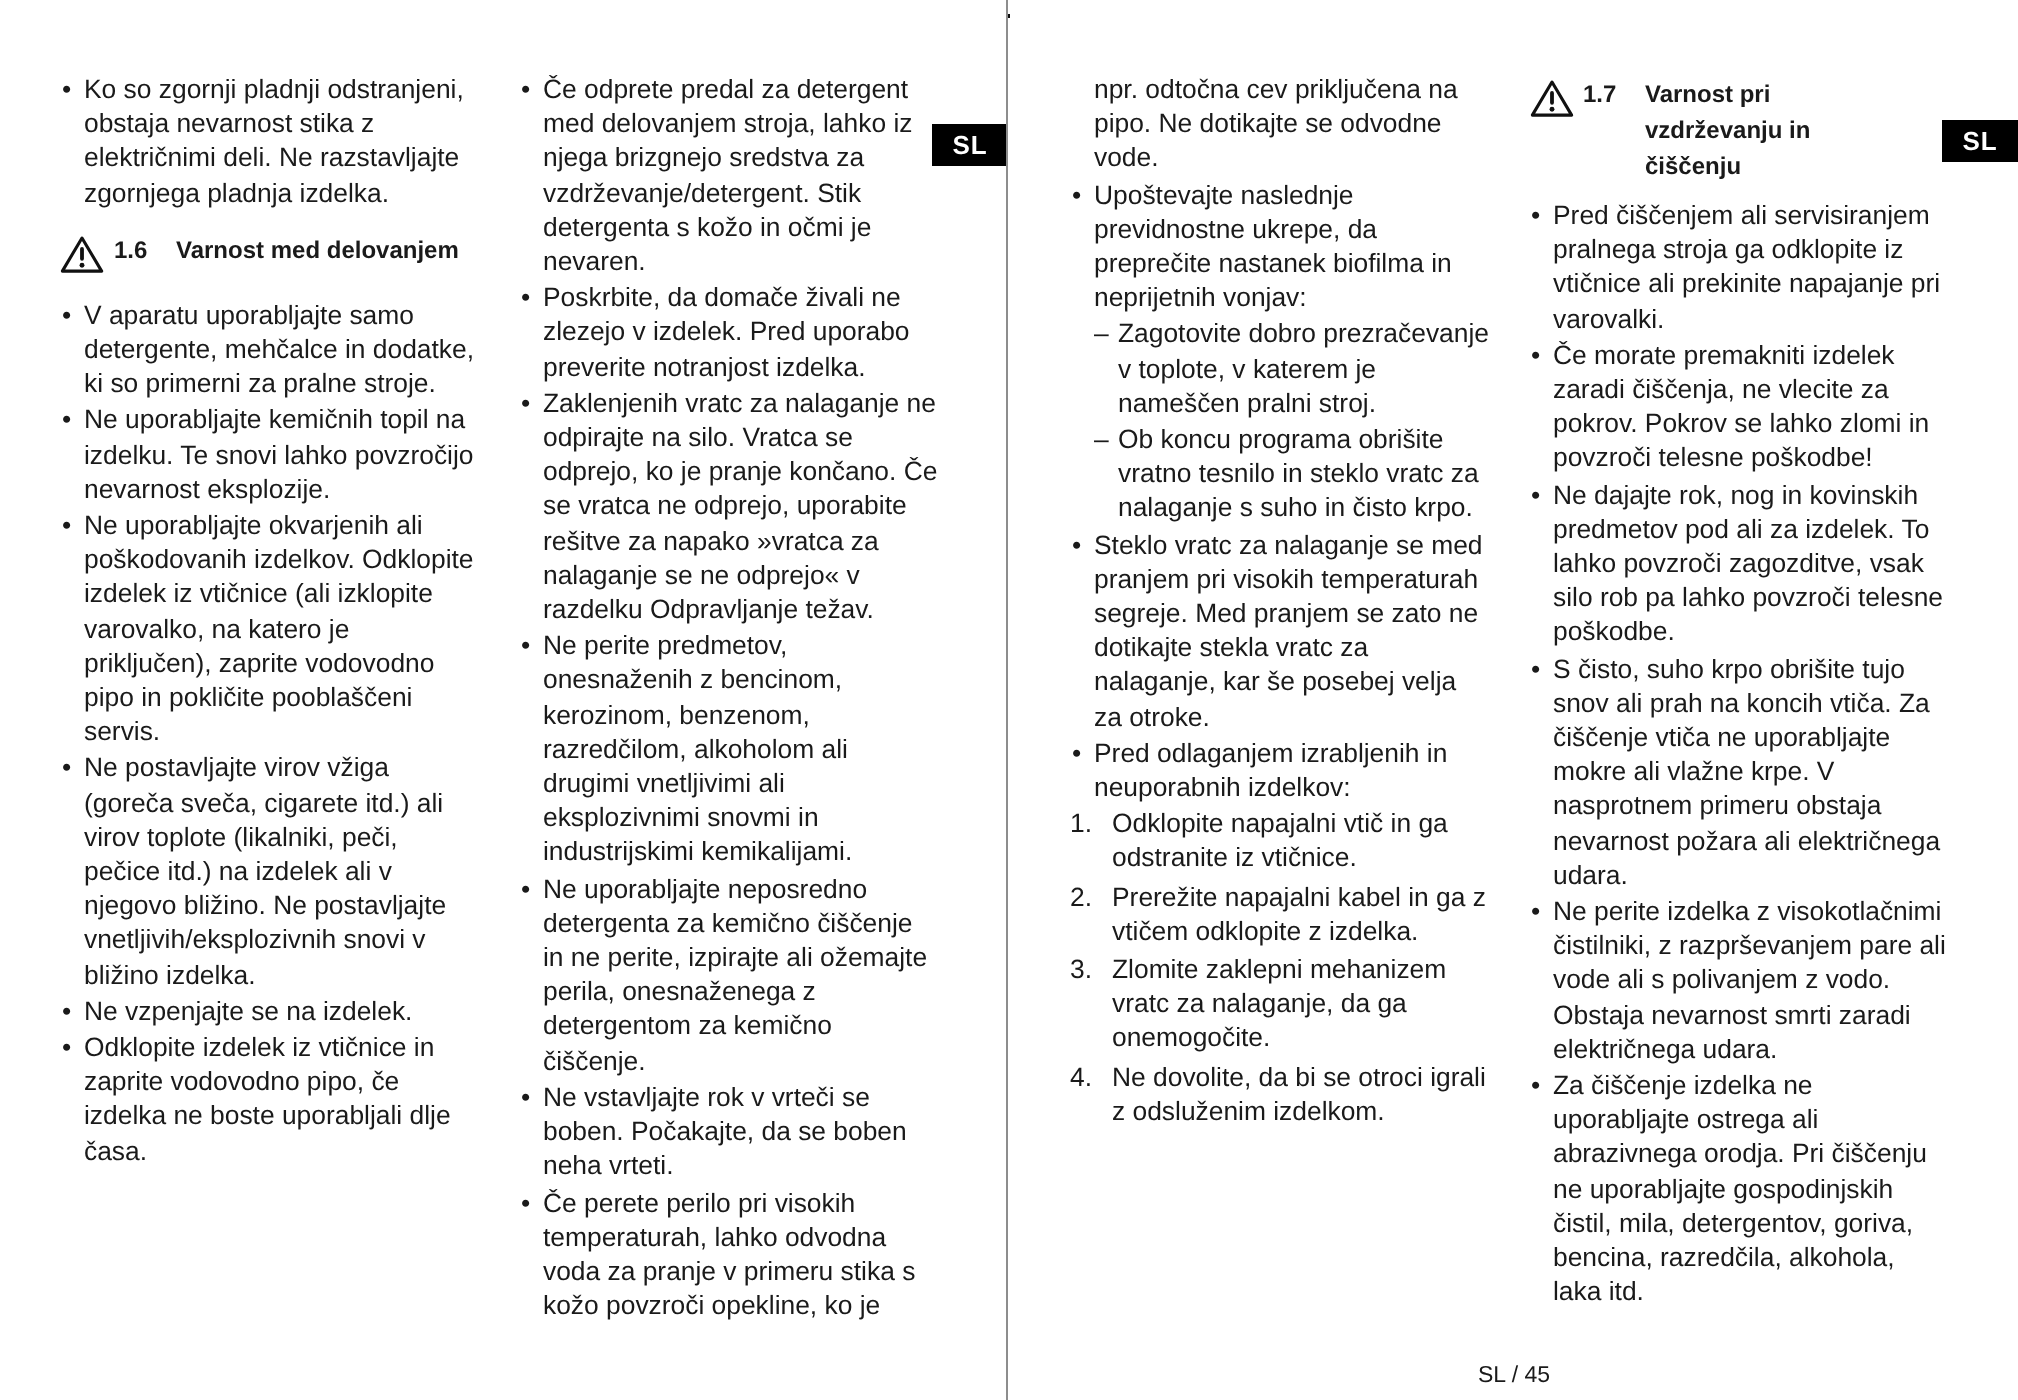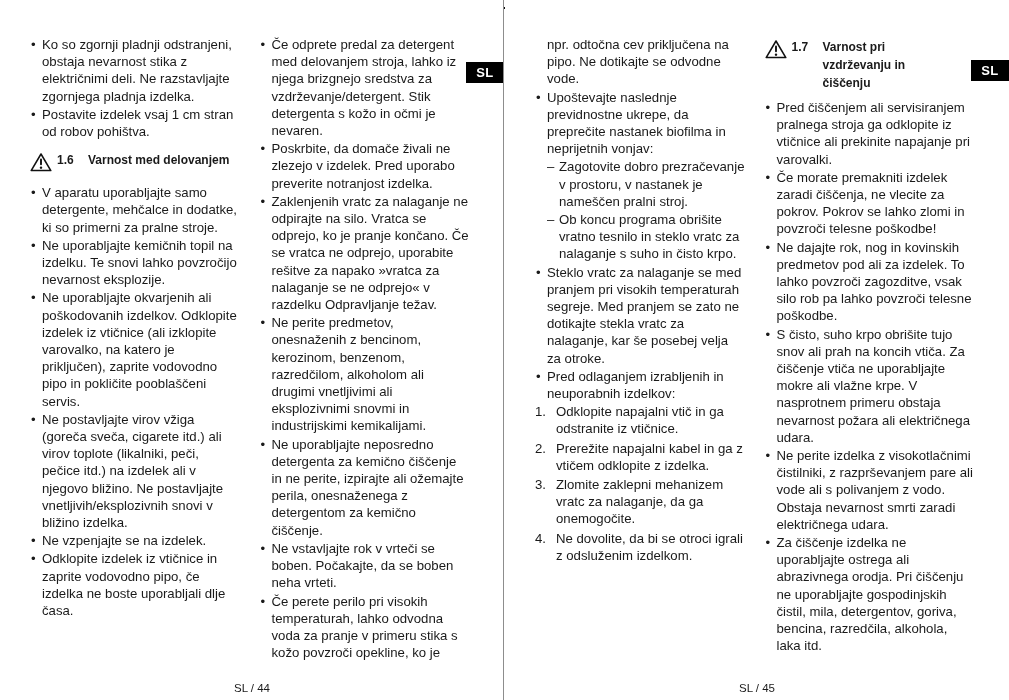--- a/index.html
+++ b/index.html
@@ -58,21 +58,20 @@
 <body>
 
 <div class="sheet">
   <div class="top-rule"></div>
 
   <div class="page page-left">
     <div class="sl-badge badge-l">SL</div>
     <div class="content">
       <div class="col">
         <div class="li">Ko so zgornji pladnji odstranjeni, obstaja nevarnost stika z električnimi deli. Ne razstavljajte zgornjega pladnja izdelka.</div>
-        <div class="li">Postavite izdelek vsaj 1 cm stran od robov pohištva.</div>
         <div class="sec">
           <span class="warn-icon">
             <svg width="22" height="20" viewBox="0 0 24 22" aria-hidden="true">
               <path d="M12 2.2 L22.8 20.4 H1.2 Z" fill="none" stroke="#111" stroke-width="1.7" stroke-linejoin="round"></path>
               <path d="M12 8.2 v5.4" stroke="#111" stroke-width="2.1" stroke-linecap="round" fill="none"></path>
               <circle cx="12" cy="17.2" r="1.35" fill="#111"></circle>
             </svg>
           </span>
           <span class="sec-num">1.6</span>
           <span class="sec-title">Varnost med delovanjem</span>
@@ -87,32 +86,31 @@
       <div class="col">
         <div class="li">Če odprete predal za detergent med delovanjem stroja, lahko iz njega brizgnejo sredstva za vzdrževanje/detergent. Stik detergenta s kožo in očmi je nevaren.</div>
         <div class="li">Poskrbite, da domače živali ne zlezejo v izdelek. Pred uporabo preverite notranjost izdelka.</div>
         <div class="li">Zaklenjenih vratc za nalaganje ne odpirajte na silo. Vratca se odprejo, ko je pranje končano. Če se vratca ne odprejo, uporabite rešitve za napako »vratca za nalaganje se ne odprejo« v razdelku Odpravljanje težav.</div>
         <div class="li">Ne perite predmetov, onesnaženih z bencinom, kerozinom, benzenom, razredčilom, alkoholom ali drugimi vnetljivimi ali eksplozivnimi snovmi in industrijskimi kemikalijami.</div>
         <div class="li">Ne uporabljajte neposredno detergenta za kemično čiščenje in ne perite, izpirajte ali ožemajte perila, onesnaženega z detergentom za kemično čiščenje.</div>
         <div class="li">Ne vstavljajte rok v vrteči se boben. Počakajte, da se boben neha vrteti.</div>
         <div class="li">Če perete perilo pri visokih temperaturah, lahko odvodna voda za pranje v primeru stika s kožo povzroči opekline, ko je</div>
       </div>
     </div>
-    <div class="footer">SL / 44</div>
   </div>
 
   <div class="divider"></div>
 
   <div class="page page-right">
     <div class="sl-badge badge-r">SL</div>
     <div class="content">
       <div class="col">
         <div class="li cont">npr. odtočna cev priključena na pipo. Ne dotikajte se odvodne vode.</div>
         <div class="li">Upoštevajte naslednje previdnostne ukrepe, da preprečite nastanek biofilma in neprijetnih vonjav:</div>
-        <div class="li dash">Zagotovite dobro prezračevanje v prostoru, v nastanek je nameščen pralni stroj.</div>
+        <div class="li dash">Zagotovite dobro prezračevanje v toplote, v katerem je nameščen pralni stroj.</div>
         <div class="li dash">Ob koncu programa obrišite vratno tesnilo in steklo vratc za nalaganje s suho in čisto krpo.</div>
         <div class="li">Steklo vratc za nalaganje se med pranjem pri visokih temperaturah segreje. Med pranjem se zato ne dotikajte stekla vratc za nalaganje, kar še posebej velja za otroke.</div>
         <div class="li">Pred odlaganjem izrabljenih in neuporabnih izdelkov:</div>
         <div class="step">
           <span class="step-num">1.</span>
           <span class="step-txt">Odklopite napajalni vtič in ga odstranite iz vtičnice.</span>
         </div>
         <div class="step">
           <span class="step-num">2.</span>
           <span class="step-txt">Prerežite napajalni kabel in ga z vtičem odklopite z izdelka.</span>

